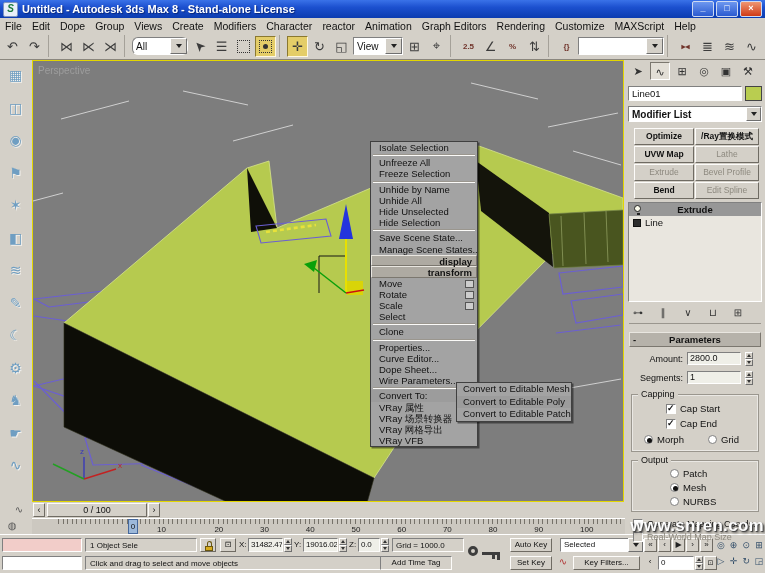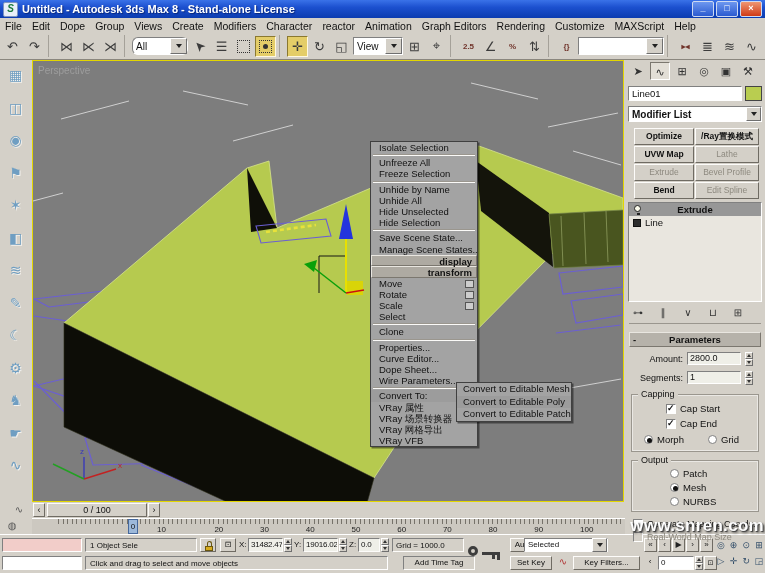--- a/index.html
+++ b/index.html
@@ -436,33 +436,33 @@
     </span>
   <span class="sb r1 lbl" style="left:349px">Z:</span>
   <div class="sb r1 fieldbox" style="left:358px;width:22px">0.0</div>
   <span class="spn" style="left:381px;top:3px">
       <i class="up"></i>
       <i class="dn"></i>
     </span>
 
   <div class="sb r1 sunken" style="left:392px;width:72px;padding:1px 0 0 3px">Grid = 1000.0</div>
   <div class="sb r2" style="left:85px;width:303px;border:1px solid;border-color:#808080 #fff #fff #808080;padding:1px 0 0 4px">Click and drag to select and move objects</div>
-  <div class="sb r2 sunken sbbtn" style="left:403px;width:72px">Add Time Tag</div>
+  <div class="sb r2 sunken sbbtn" style="left:380px;width:72px">Add Time Tag</div>
 
   <div style="position:absolute;left:468px;top:6px;width:36px;height:26px">
     <span class="keyring"></span>
       <span class="keytail"></span>
       <span class="keytooth1"></span>
       <span class="keytooth2"></span>
   </div>
 
   <div class="sb r1 raised sbbtn" style="left:510px;width:42px">Auto Key</div>
   <div class="sb r2 raised sbbtn" style="left:510px;width:42px">Set Key</div>
 
-  <div class="sb r1 combo" style="left:524px;width:84px;height:14px;font-size:8px">
+  <div class="sb r1 combo" style="left:560px;width:84px;height:14px;font-size:8px">
     <span class="cval">Selected</span>
     <span class="dd">
         <span class="tri-dn"></span>
       </span>
   </div>
   <div class="sb r2 sbbtn" style="left:556px;width:14px;color:#b03030;font-size:10px">∿</div>
   <div class="sb r2 raised sbbtn" style="left:573px;width:67px">Key Filters...</div>
 
   <div class="sb r1 pbx" style="left:644px" id="playback">
       <div class="pbtn2 raised">«</div>

